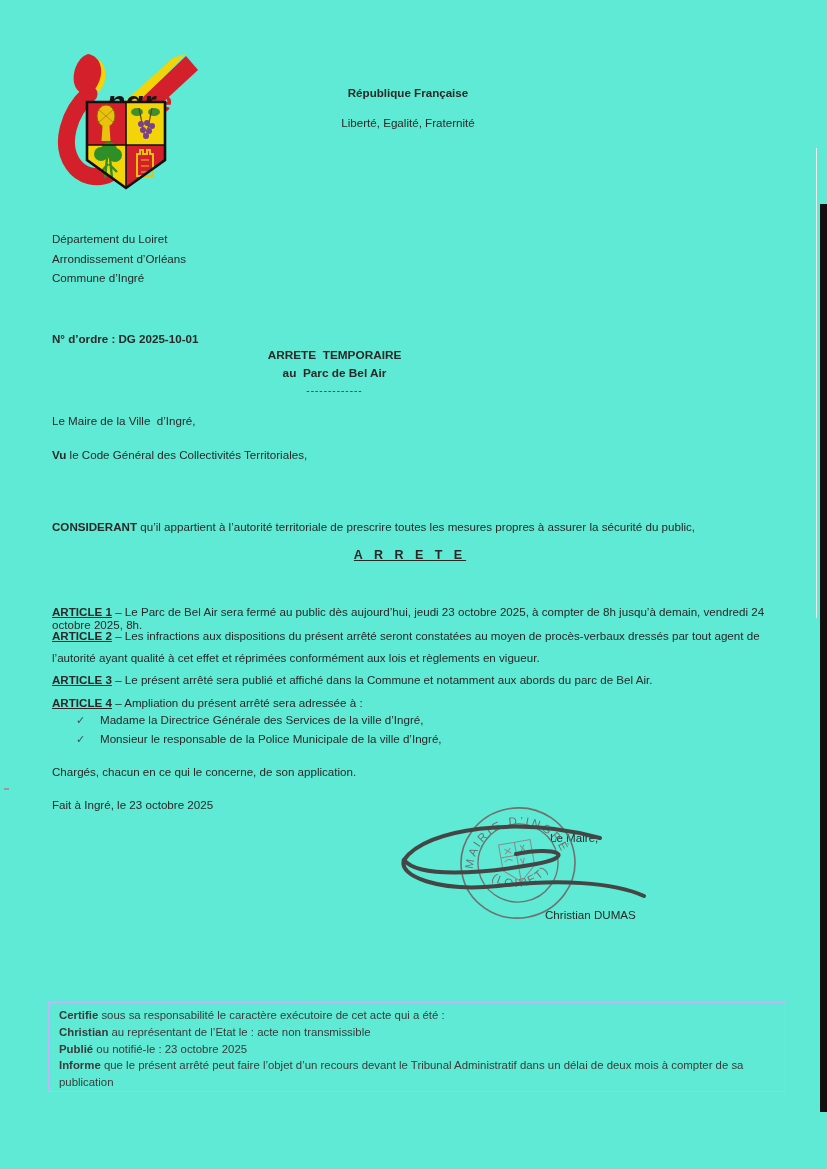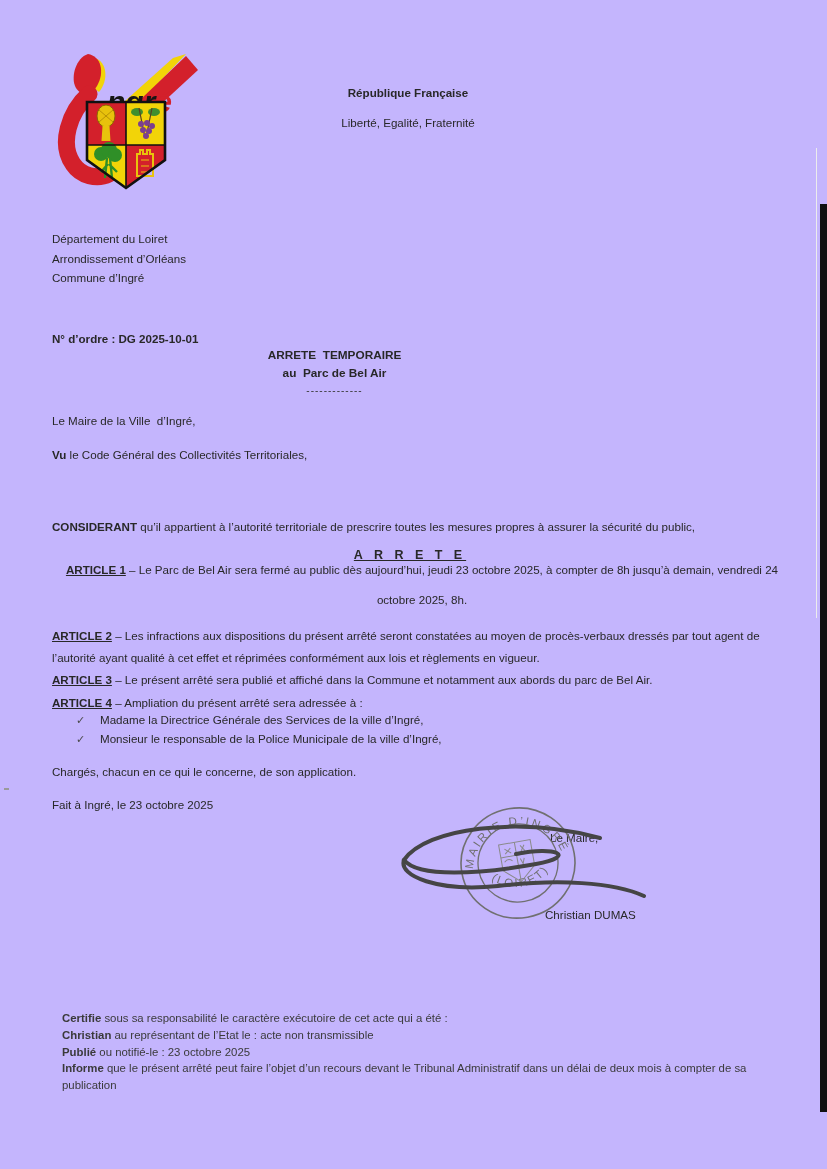--- a/index.html
+++ b/index.html
@@ -1,28 +1,28 @@
 <!DOCTYPE html>
 <html><head>
 <meta charset="utf-8">
 <style>
   * { margin:0; padding:0; box-sizing:border-box; }
   html,body { width:827px; height:1169px; background:#ffffff; overflow:hidden;
     font-family:"Liberation Sans","DejaVu Sans",sans-serif; }
-  .page { position:relative; width:827px; height:1169px; background:#c4b5fd; }
+  .page { position:relative; width:827px; height:1169px; background:#5eead4; }
   .abs { position:absolute; }
   .txt { font-size:11.6px; color:#282828; line-height:21px; }
   .bold { font-weight:bold; }
   .center { text-align:center; }
   .pre { white-space:pre-wrap; }
   .lead { font-weight:bold; }
   .article-label { font-weight:bold; text-decoration:underline; }
   .bullet-row { display:flex; }
   .check { width:24px; color:#4a4a4a; font-size:11px; flex:0 0 24px; }
-  .cert-box { border:4px solid #c4b5fd; padding:4px 10px 0 10px;
+  .cert-box { border:1px solid #c4b5fd; padding:4px 10px 0 10px;
     font-size:11.4px; line-height:16.8px; color:#3a3a3a; }
   .scan-strip { background:#101010; }
   .scan-line { background:#ececec; }
   .stamp-svg text { font-family:"Liberation Sans",sans-serif; }
   .sig-layer { pointer-events:none; }
 </style>
 </head>
 <body>
 
 <div class="page">
@@ -108,21 +108,21 @@
   <div class="abs txt pre" style="left:52px; top:410px;">Le Maire de la Ville  d’Ingré,</div>
 
   <div class="abs txt" style="left:52px; top:444px; width:742px;">
     <div><span class="lead">Vu</span><span> le Code Général des Collectivités Territoriales,</span></div>
   </div>
 
   <div class="abs txt" style="left:52px; top:516px; width:748px;"><span class="lead">CONSIDERANT</span><span> qu’il appartient à l’autorité territoriale de prescrire toutes les mesures propres à assurer la sécurité du public,</span></div>
 
   <div class="abs center bold" style="left:0; top:548px; width:820px; font-size:12.5px; letter-spacing:4px; text-decoration:underline; color:#282828;">A R R E T E</div>
 
-  <div class="abs txt" style="left:52px; top:555px; width:740px; line-height:30px;text-align:center;"><span class="article-label">ARTICLE 1</span><span> – Le Parc de Bel Air sera fermé au public dès aujourd’hui, jeudi 23 octobre 2025, à compter de 8h jusqu’à demain, vendredi 24 octobre 2025, 8h.</span></div>
+  <div class="abs txt" style="left:52px; top:605px; width:740px; line-height:13px;"><span class="article-label">ARTICLE 1</span><span> – Le Parc de Bel Air sera fermé au public dès aujourd’hui, jeudi 23 octobre 2025, à compter de 8h jusqu’à demain, vendredi 24 octobre 2025, 8h.</span></div>
 
   <div class="abs txt" style="left:52px; top:625px; width:740px; line-height:22px;"><span class="article-label">ARTICLE 2</span><span> – Les infractions aux dispositions du présent arrêté seront constatées au moyen de procès-verbaux dressés par tout agent de l’autorité ayant qualité à cet effet et réprimées conformément aux lois et règlements en vigueur.</span></div>
 
   <div class="abs txt" style="left:52px; top:669px; width:740px;"><span class="article-label">ARTICLE 3</span><span> – Le présent arrêté sera publié et affiché dans la Commune et notamment aux abords du parc de Bel Air.</span></div>
 
   <div class="abs txt" style="left:52px; top:692px; width:740px;"><span class="article-label">ARTICLE 4</span><span> – Ampliation du présent arrêté sera adressée à :</span></div>
 
   <div class="abs txt" style="left:76px; top:711px; width:700px; line-height:18.5px;">
     <div class="bullet-row">
       <span class="check">✓</span>

